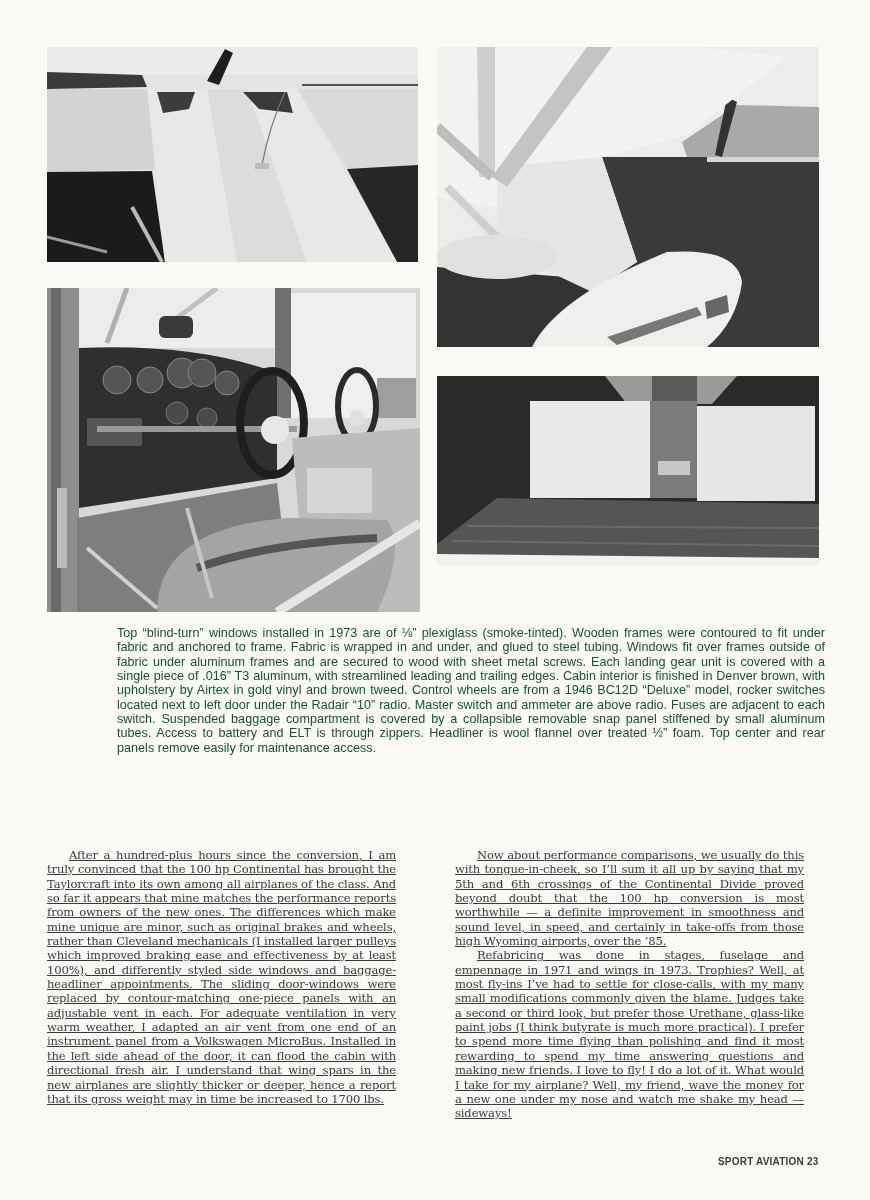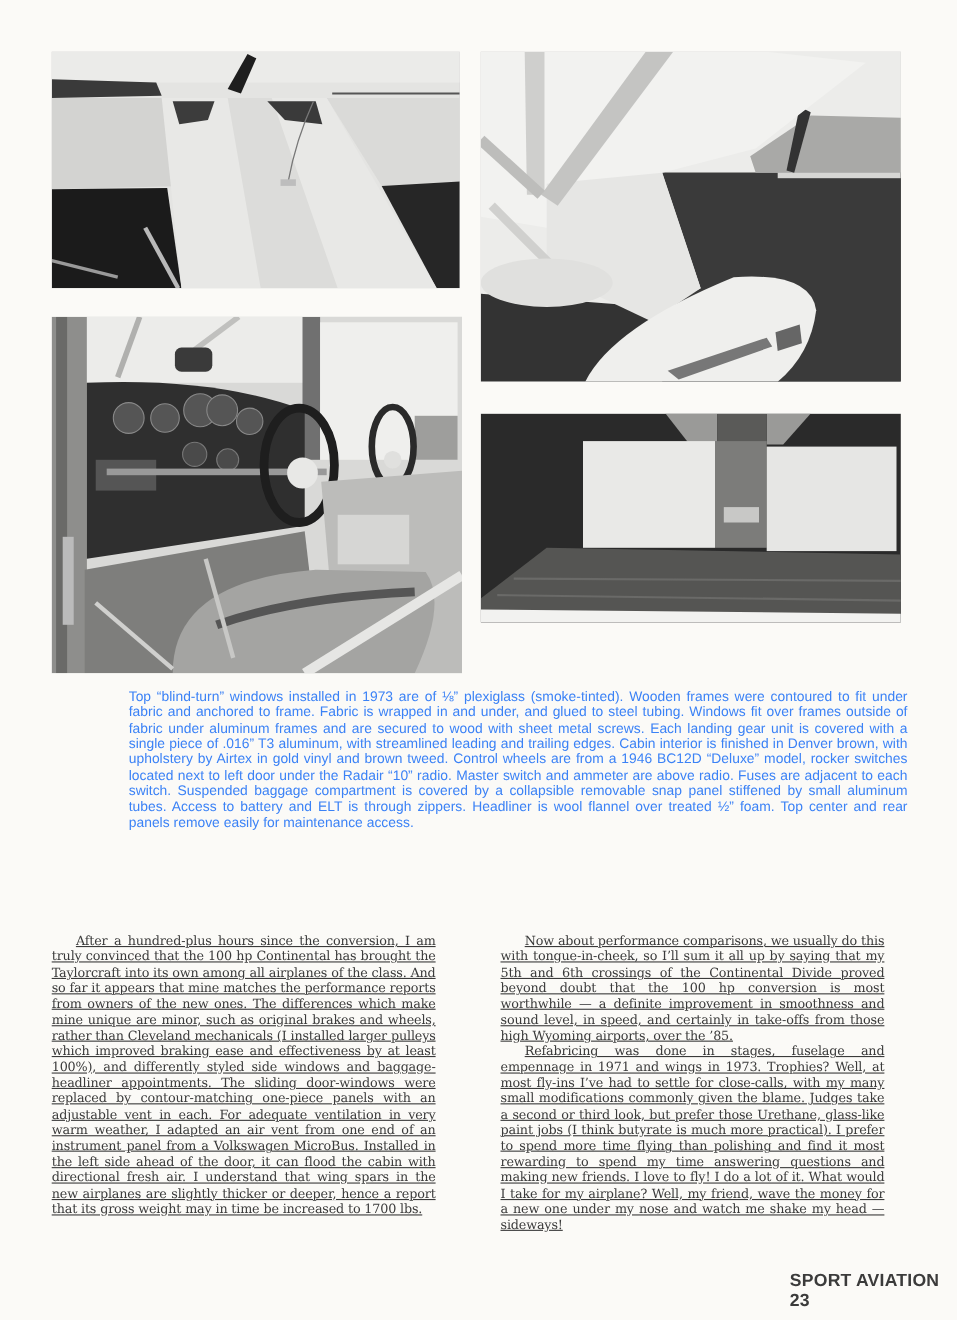--- a/index.html
+++ b/index.html
@@ -22,21 +22,21 @@
     #photo-cockpit { left: 47px; top: 288px; width: 373px; height: 324px; }
     #photo-baggage { left: 437px; top: 376px; width: 382px; height: 190px; }
 
     .caption {
       position: absolute;
       left: 117px; top: 626px;
       width: 708px;
       font-family: "Liberation Sans", sans-serif;
       font-size: 12.6px;
       line-height: 14.35px;
-      color: #3b82f6;
+      color: #14532d;
       text-align: justify;
       text-align-last: left;
       letter-spacing: 0.02px;
     }
     .col {
       position: absolute;
       top: 848px;
       width: 349px;
       font-family: "DejaVu Serif", serif;
       font-size: 11.6px;
@@ -47,21 +47,21 @@
       text-decoration: underline;
     }
     .col p { margin: 0; text-indent: 22px; }
     #col-left { left: 47px; }
     #col-right { left: 455px; }
     .footer {
       position: absolute;
       left: 718px; top: 1156px;
       font-family: "Liberation Sans", sans-serif;
       font-weight: bold;
-      font-size: 16px;
+      font-size: 10px;
       letter-spacing: 0.2px;
       color: #3b3b3b;
     }
   </style>
 </head>
 <body>
 
 <div class="photo" id="photo-tail">
   <svg viewBox="0 0 371 215" preserveAspectRatio="none">
     <rect x="0" y="0" width="371" height="215" fill="#e4e4e2"></rect>

